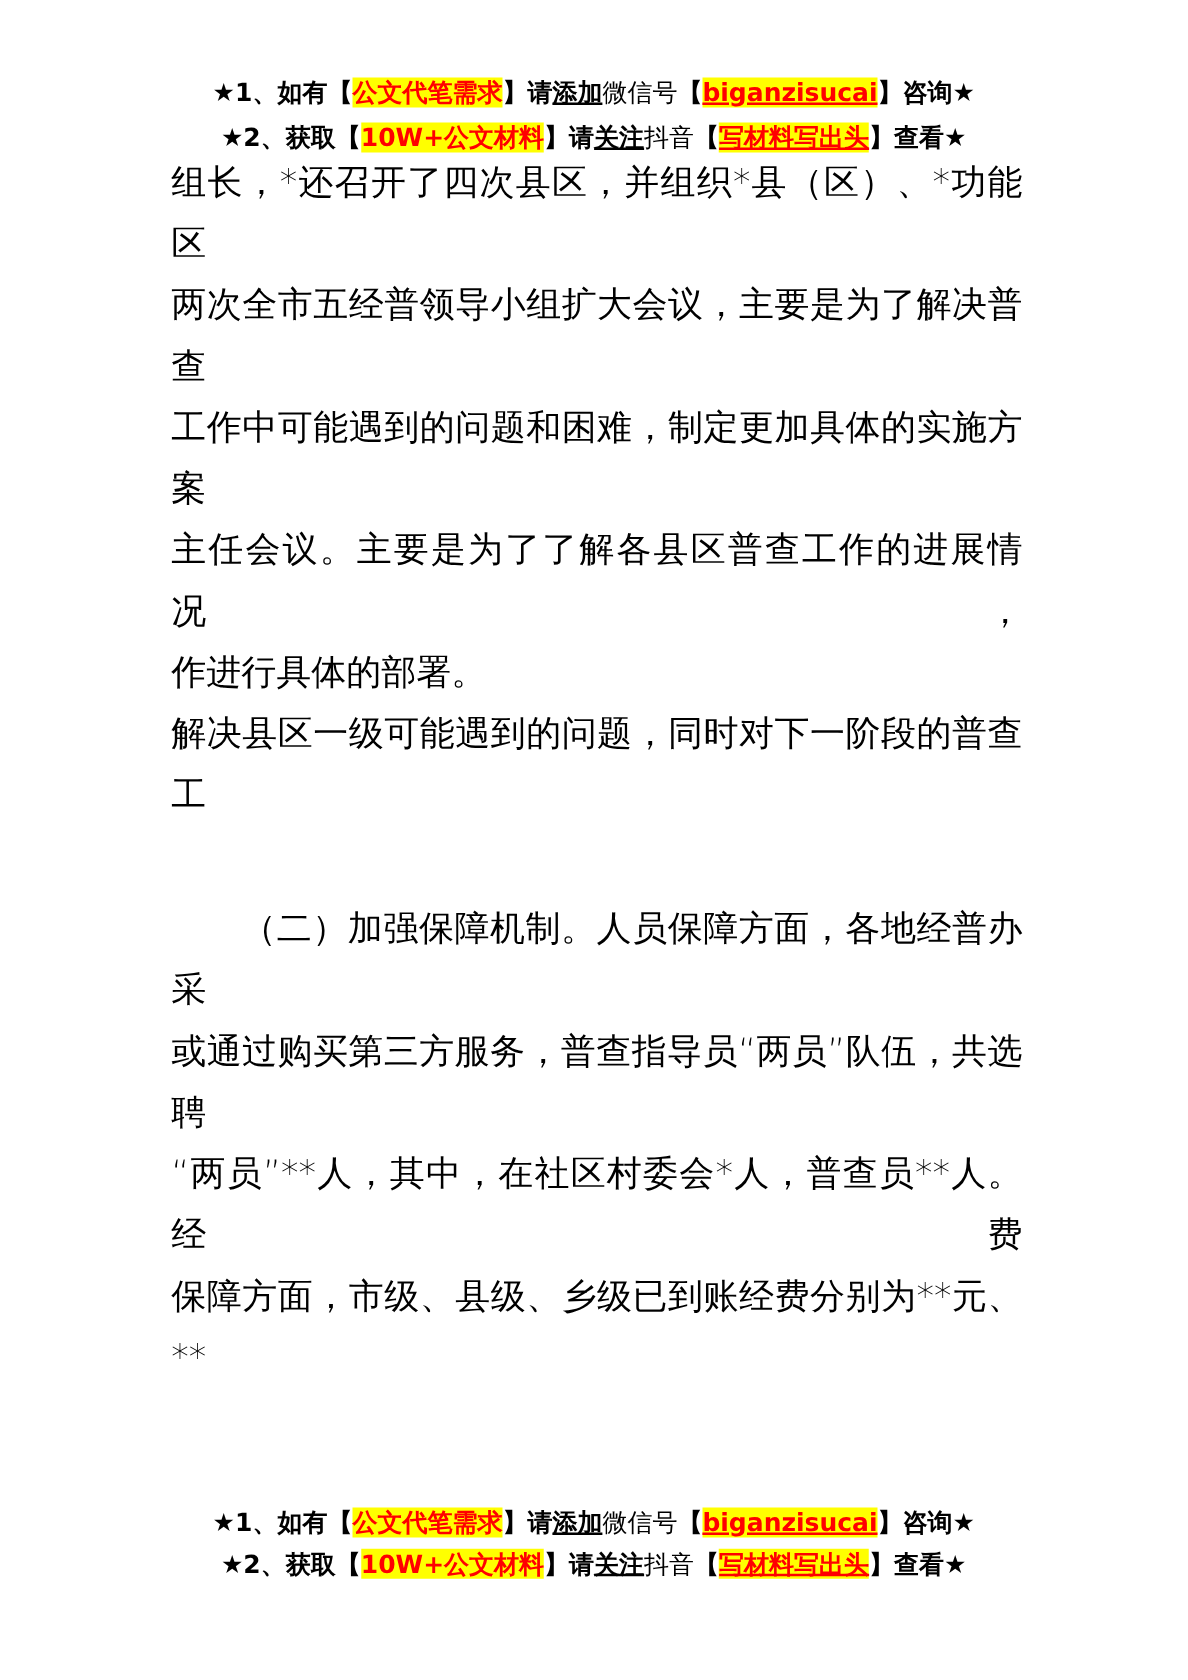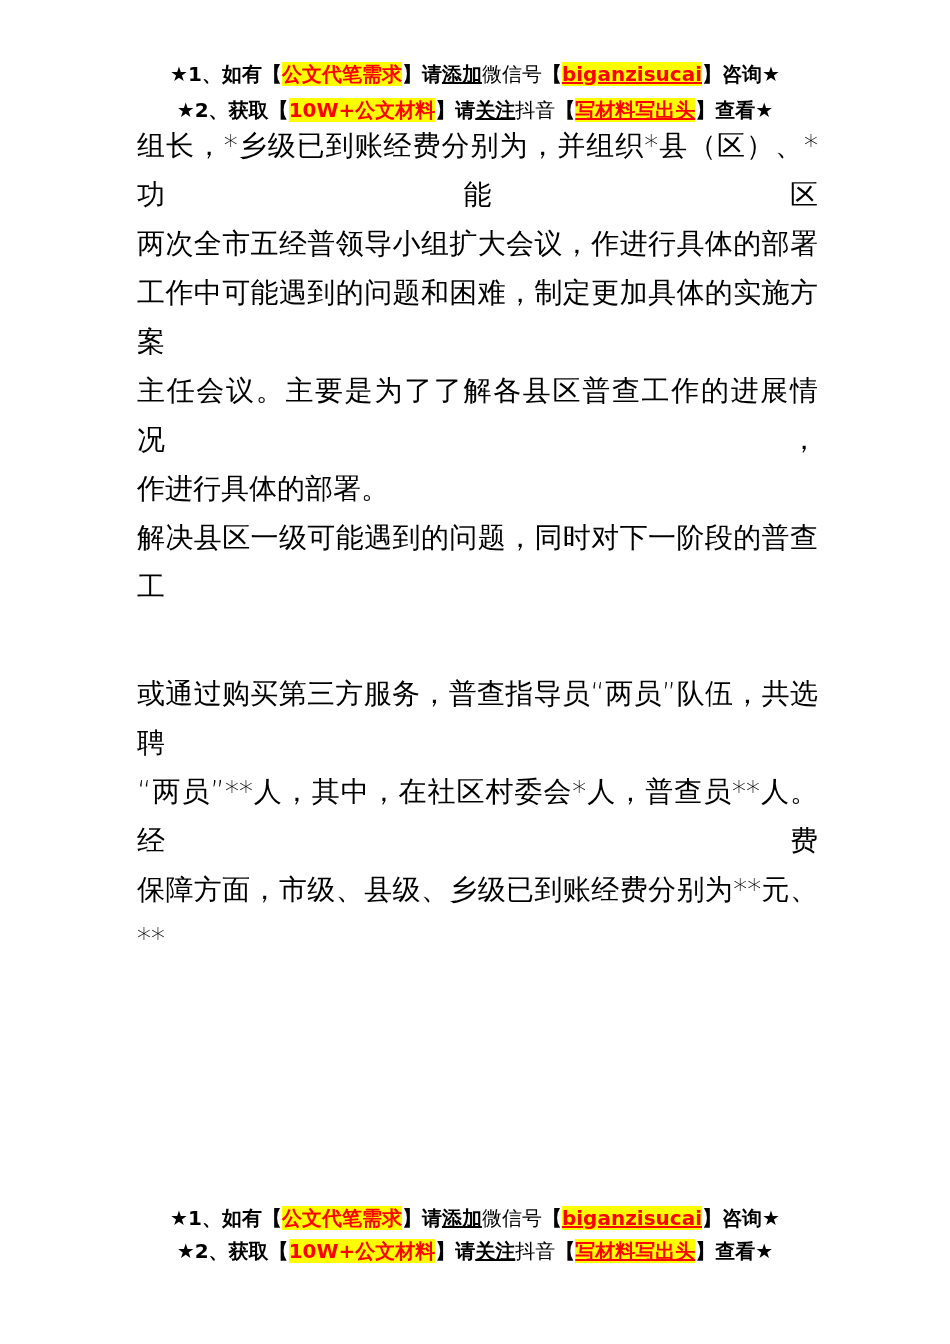--- a/index.html
+++ b/index.html
@@ -53,29 +53,30 @@
       <span>★1、如有【</span><span class="hl">公文代笔需求</span><span>】请</span><span class="u">添加</span><span class="n">微信号</span><span>【</span><span class="hlu">biganzisucai</span><span>】咨询★</span>
     </div>
     <div>
       <span>★2、获取【</span><span class="hl">10W+公文材料</span><span>】请</span><span class="u">关注</span><span class="n">抖音</span><span>【</span><span class="hlu">写材料写出头</span><span>】查看★</span>
     </div>
   </div>
 
   <div class="content">
 
     <div class="para">
-      <div class="bline">组长，*乡级已到账经费分别为，并组织*县（区）、*功能区</div>
-      <div class="bline">两次全市五经普领导小组扩大会议，作进行具体的部署</div>
+      <div class="bline">组长，*还召开了四次县区，并组织*县（区）、*功能区</div>
+      <div class="bline">两次全市五经普领导小组扩大会议，主要是为了解决普查</div>
       <div class="bline">工作中可能遇到的问题和困难，制定更加具体的实施方案</div>
       <div class="bline">主任会议。主要是为了了解各县区普查工作的进展情况，</div>
       <div class="bline left">作进行具体的部署。</div>
       <div class="bline">解决县区一级可能遇到的问题，同时对下一阶段的普查工</div>
     </div>
 
     <div class="para">
+      <div class="bline indent">（二）加强保障机制。人员保障方面，各地经普办采</div>
       <div class="bline">或通过购买第三方服务，普查指导员“两员”队伍，共选聘</div>
       <div class="bline">“两员”**人，其中，在社区村委会*人，普查员**人。经费</div>
       <div class="bline">保障方面，市级、县级、乡级已到账经费分别为**元、**</div>
 
     </div>
 
   </div>
 
   <div class="promo footer">
     <div>

